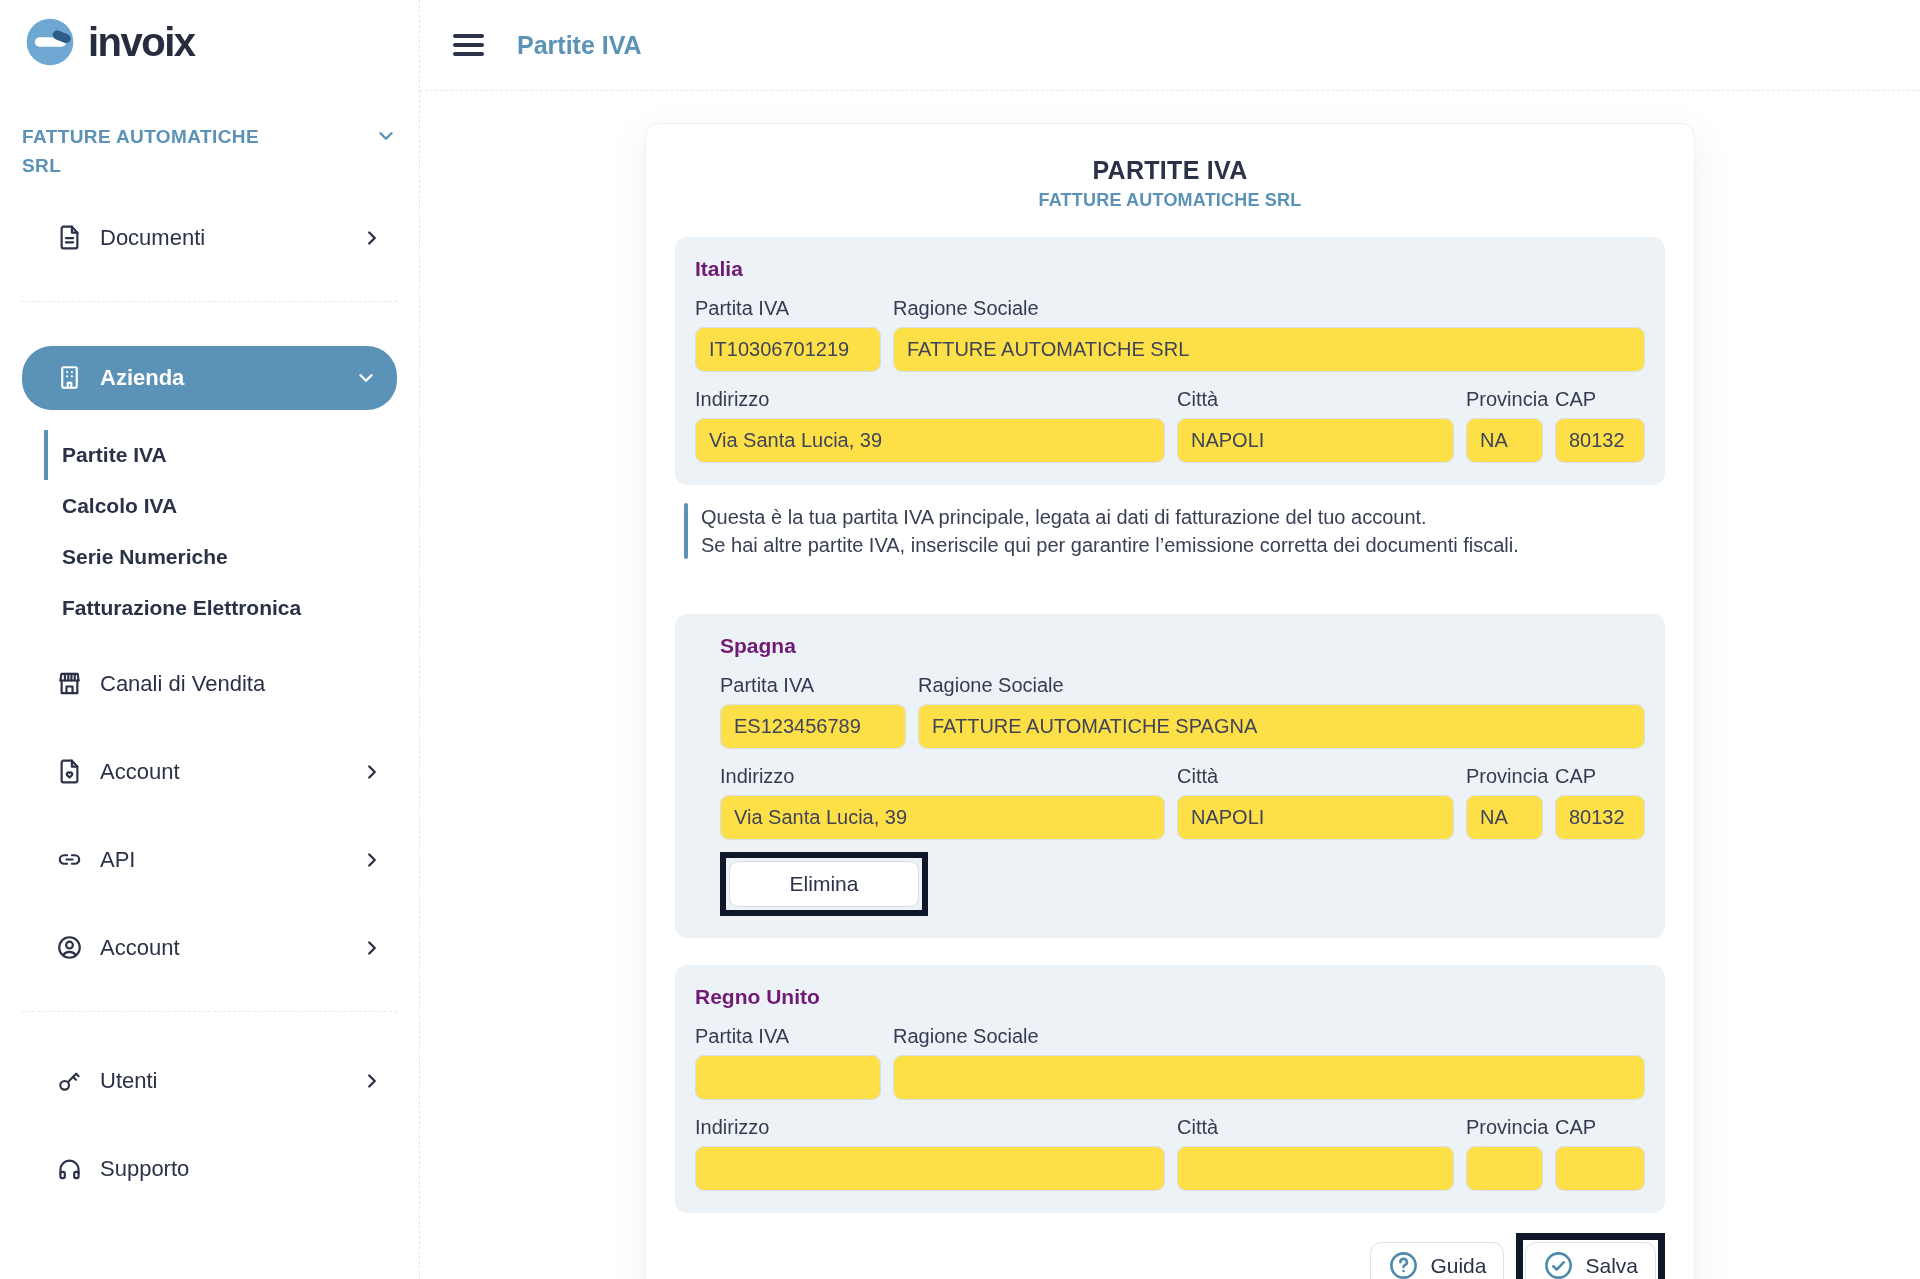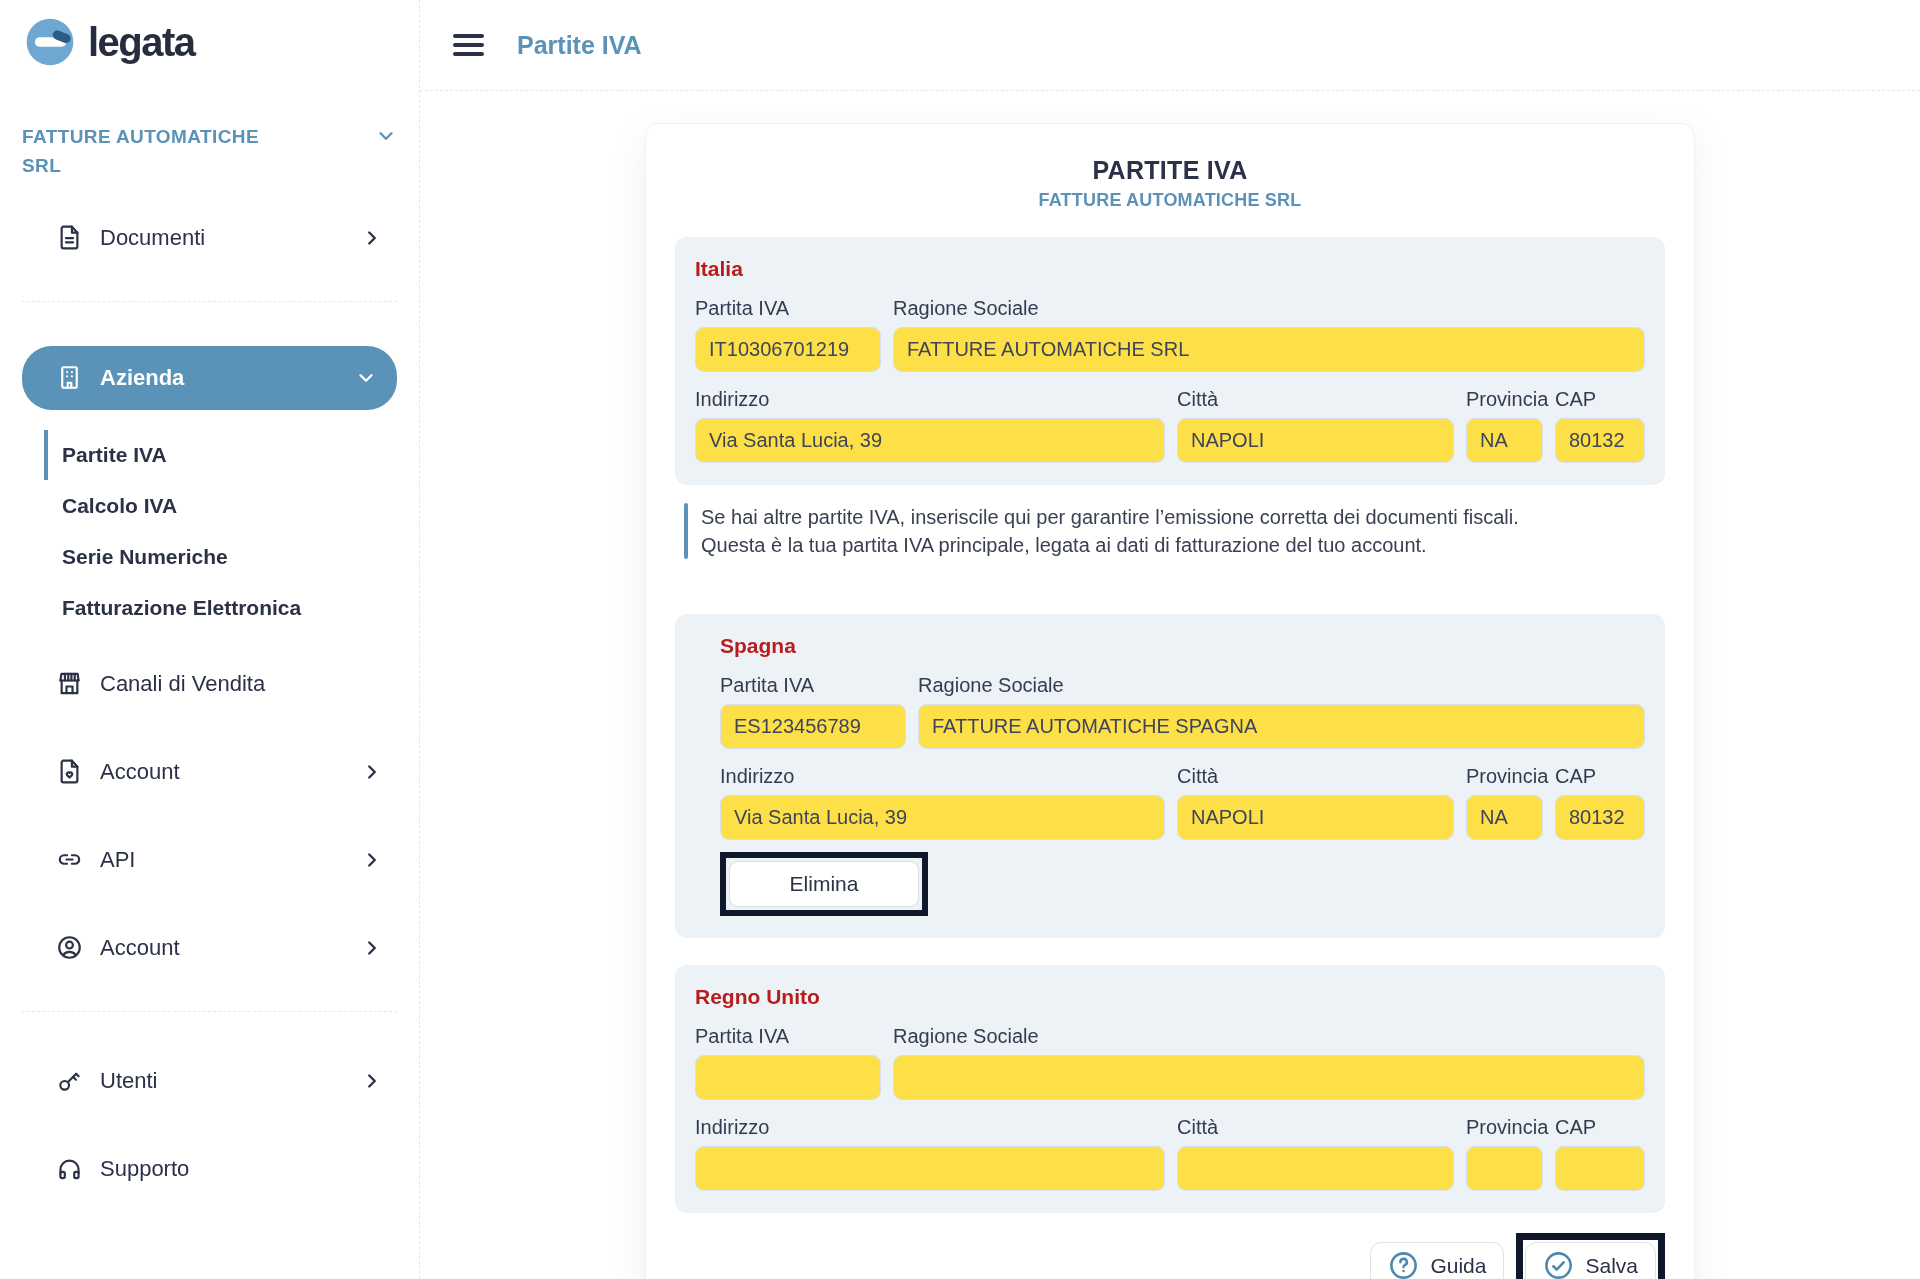--- a/index.html
+++ b/index.html
@@ -56,21 +56,21 @@
   .card{
     width:1050px;box-sizing:border-box;background:#fff;border:1px solid #edf0f6;
     border-radius:14px;box-shadow:0 12px 36px rgba(90,110,150,.10);
     padding:32px 29px 26px;
   }
   .card-title{text-align:center;font-size:25px;font-weight:700;letter-spacing:.3px;color:#2b3147;}
   .card-subtitle{text-align:center;font-size:18px;font-weight:700;color:#5b92b8;margin-top:5px;letter-spacing:.2px;}
   .section{background:#edf2f7;border-radius:12px;padding:20px 20px 22px;margin-top:26px;}
   .section.spagna{margin-top:55px;padding-left:45px;}
   .section.regno{margin-top:27px;}
-  .section-title{font-size:21px;font-weight:700;color:#b91c1c;}
+  .section-title{font-size:21px;font-weight:700;color:#701a75;}
   .frow{display:flex;gap:12px;margin-top:16px;justify-content:flex-end;}
   .field{display:flex;flex-direction:column;}
   .field label{font-size:20px;color:#353b50;margin-bottom:7px;}
   .field input{
     height:45px;box-sizing:border-box;background:#fde047;border:1px solid #d9dfea;
     border-radius:9px;padding:0 13px;font-size:20px;color:#3f4459;font-family:inherit;outline:none;
   }
   .w-piva{width:186px;}
   .w-rs{flex:1;}
   .w-ind{flex:1;}
@@ -100,21 +100,21 @@
 <aside class="sidebar">
 
   <div class="logo-row">
     <span class="logo-mark">
       <svg viewBox="0 0 48 48">
         <circle cx="24" cy="24" r="20" fill="#6ea8d2"></circle>
         <rect x="11" y="20" width="27" height="8" rx="4" fill="#ffffff"></rect>
         <rect x="26" y="15.5" width="16" height="8" rx="4" fill="#2d5d86" transform="rotate(22 34 19.5)"></rect>
       </svg>
     </span>
-    <span class="brand">legata</span>
+    <span class="brand">invoix</span>
   </div>
 
   <div class="account-row">
     <span class="account-name">FATTURE AUTOMATICHE SRL</span>
     <span class="chev-down">
       <svg viewBox="0 0 24 24" fill="none" stroke="#5b92b8" stroke-width="2.6" stroke-linecap="round" stroke-linejoin="round">
           <polyline points="6 9 12 15 18 9"></polyline>
         </svg>
     </span>
   </div>
@@ -306,22 +306,22 @@
           <div class="field w-cap">
             <label>CAP</label>
             <input type="text" value="80132" style="">
           </div>
         </div>
       </div>
 
       <div class="note">
         <div class="note-bar"></div>
         <div class="note-text">
+          <div>Questa è la tua partita IVA principale, legata ai dati di fatturazione del tuo account.</div>
           <div>Se hai altre partite IVA, inseriscile qui per garantire l’emissione corretta dei documenti fiscali.</div>
-          <div>Questa è la tua partita IVA principale, legata ai dati di fatturazione del tuo account.</div>
         </div>
       </div>
 
       <div class="section spagna">
         <div class="section-title">Spagna</div>
         <div class="frow">
           <div class="field w-piva">
             <label>Partita IVA</label>
             <input type="text" value="ES123456789" style="">
           </div>

